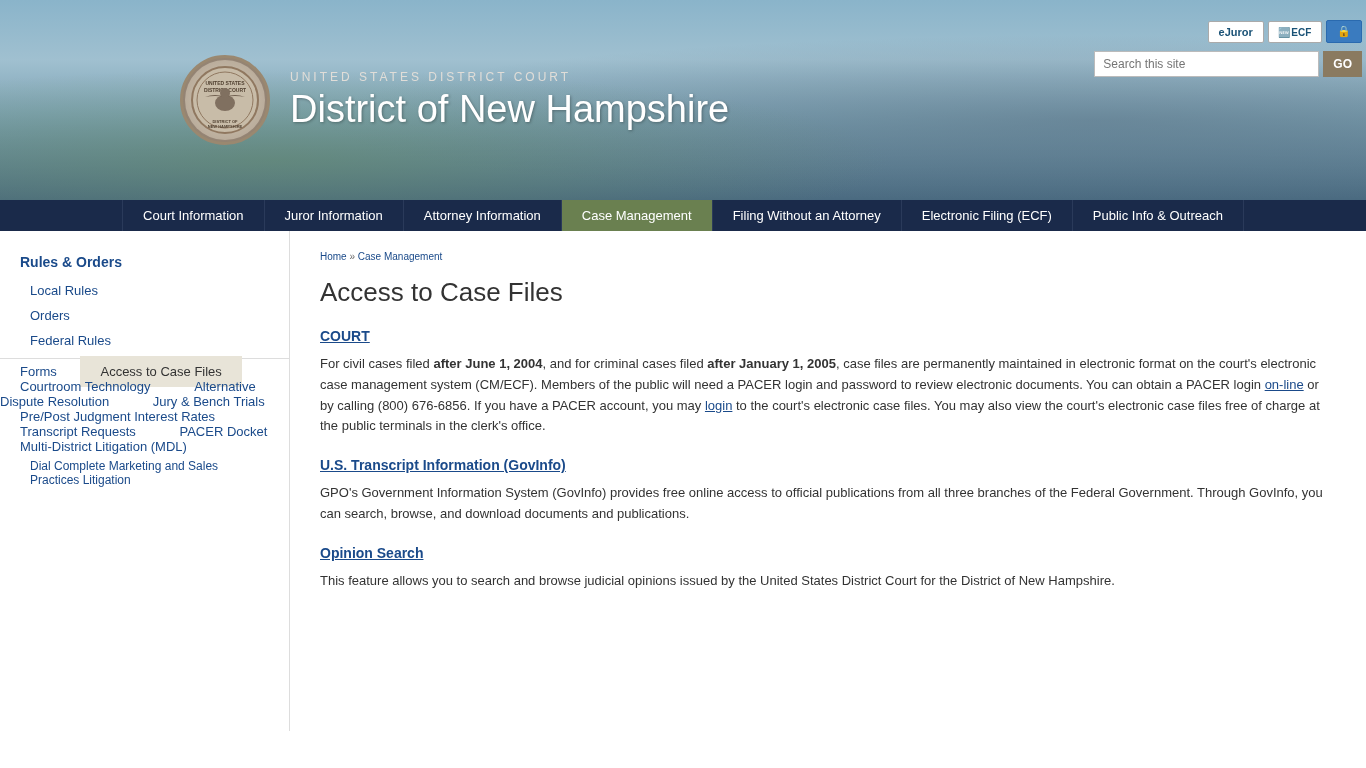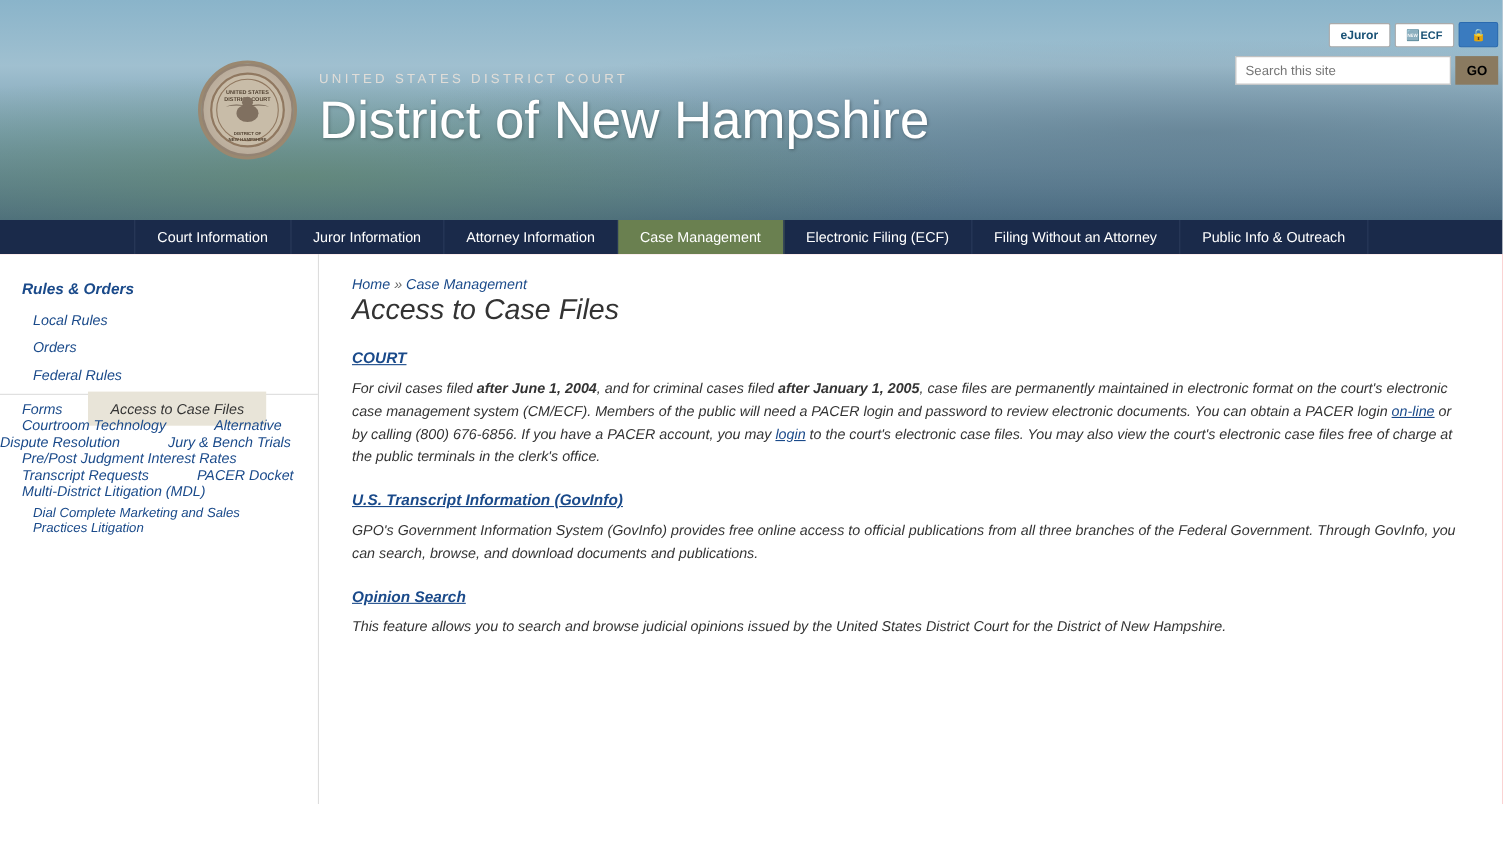--- a/index.html
+++ b/index.html
@@ -43,21 +43,21 @@
       display: flex; align-items: center; justify-content: center;
       font-size: 8px; color: #504030; text-align: center; font-weight: bold;
       line-height: 1.2;
     }
     .court-title { color: white; }
     .court-title .subtitle {
       font-size: 12px; letter-spacing: 3px; text-transform: uppercase;
       color: #e0ddd8; margin-bottom: 4px;
     }
     .court-title .main-title {
-      font-size: 48px; font-weight: 300; color: white;
+      font-size: 38px; font-weight: 300; color: white;
       text-shadow: 1px 1px 3px rgba(0,0,0,0.3);
     }
     .header-right {
       position: absolute; top: 20px; right: 4px;
       display: flex; flex-direction: column; align-items: flex-end; gap: 8px;
       z-index: 3;
     }
     .header-badges {
       display: flex; gap: 4px; align-items: center;
     }
@@ -65,45 +65,45 @@
       padding: 4px 10px; border: 1px solid #ccc; background: white;
       font-size: 11px; font-weight: bold; cursor: pointer; border-radius: 2px;
     }
     .badge.ejuror { color: #1a5276; border-color: #aaa; }
     .badge.ecf { color: #1a5276; border-color: #aaa; }
     .badge.pacer { background: #3a7bbf; color: white; border-color: #2a6aaf; }
     .search-bar {
       display: flex; gap: 4px;
     }
     .search-input {
-      width: 196px; padding: 5px 8px; border: 1px solid #bbb;
+      width: 225px; padding: 5px 8px; border: 1px solid #bbb;
       font-size: 12px; background: white;
     }
     .search-btn {
-      padding: 5px 10px; background: #8a7a60; color: #000000;
+      padding: 5px 10px; background: #8a7a60; color: #ffffff;
       border: none; font-size: 12px; font-weight: bold; cursor: pointer;
     }
 
     
     .nav-bar {
       background: #1a2a4a;
       display: flex; justify-content: center;
     }
     .nav-item {
       padding: 8px 20px; color: white; font-size: 13px;
       text-align: center; cursor: pointer; text-decoration: none;
       display: block; min-width: 100px;
       border-right: 1px solid #2a3a5a;
     }
     .nav-item.active { background: #6a8050; }
     .nav-item:first-child { border-left: 1px solid #2a3a5a; }
 
     
     .main-container {
-      display: flex; background: #ef4444; min-height: 500px; font-style: italic;
+      display: flex; background: #84cc16; min-height: 500px;
     }
 
     
     .sidebar {
       width: 290px; flex-shrink: 0;
       background: white;
       border-right: 1px solid #ddd;
       padding: 15px 0;
     }
     .sidebar-section-title {
@@ -125,21 +125,21 @@
     .sidebar-divider {
       border: none; border-top: 1px solid #ddd; margin: 5px 0;
     }
 
     
     .content {
       flex: 1; padding: 20px 30px;
       background: white;
     }
     .breadcrumb {
-      font-size: 13px; margin-bottom: 0; color: #666;
+      font-size: 10px; margin-bottom: 15px; color: #666;
     }
     .breadcrumb a { color: #1a4a8a; text-decoration: none; }
 
     .page-title {
       font-size: 26px; font-weight: normal; color: #333;
       margin-bottom: 20px; border-bottom: none;
     }
 
     .content-section { margin-bottom: 20px; }
     .content-link {
@@ -198,22 +198,22 @@
       <button class="search-btn">GO</button>
     </div>
   </div>
 </div>
 
 <nav class="nav-bar">
   <a class="nav-item">Court Information</a>
   <a class="nav-item">Juror Information</a>
   <a class="nav-item">Attorney Information</a>
   <a class="nav-item active">Case Management</a>
+  <a class="nav-item">Filing Without an Attorney</a>
   <a class="nav-item">Electronic Filing (ECF)</a>
-  <a class="nav-item">Filing Without an Attorney</a>
   <a class="nav-item">Public Info &amp; Outreach</a>
 </nav>
 
 <div class="main-container">
 
   <div class="sidebar">
     <div class="sidebar-section-title">Rules &amp; Orders</div>
     <a class="sidebar-sub-item">Local Rules</a>
     <a class="sidebar-sub-item">Orders</a>
     <a class="sidebar-sub-item">Federal Rules</a>

